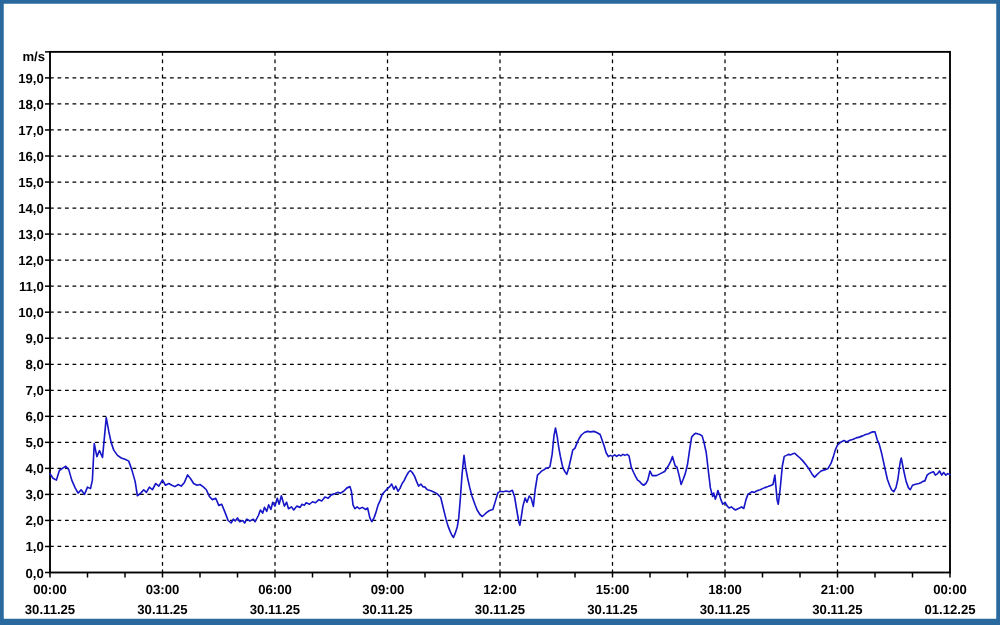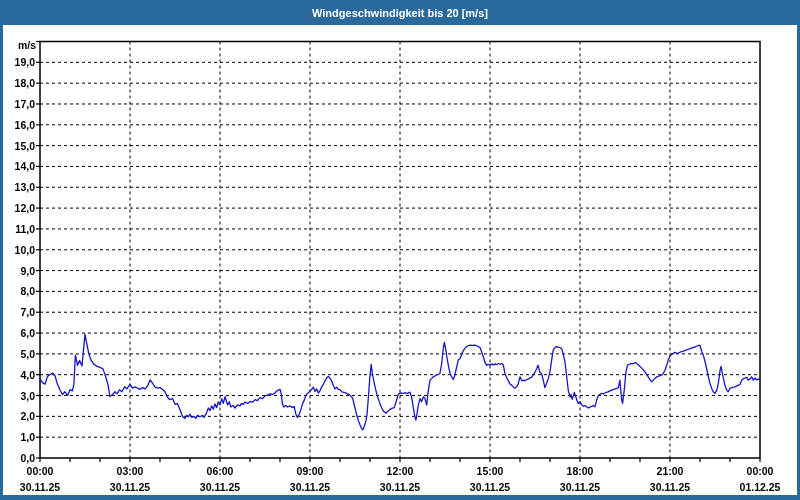--- a/index.html
+++ b/index.html
@@ -23,23 +23,20 @@
   #chart-svg{position:absolute;top:0;left:0;}
   #chart-svg text{
     font-family:"Liberation Sans", sans-serif;
     font-size:10.5px;font-weight:bold;fill:#000000;
   }
 </style>
 </head>
 <body>
 
 <div id="app">
-  <div id="titlebar">
-    <span class="title-text">Windgeschwindigkeit bis 20 [m/s]</span>
-  </div>
   <svg id="chart-svg" width="800" height="500" viewBox="0 0 800 500">
       <g stroke="#000000" stroke-width="1" stroke-dasharray="3,3">
         <line x1="40" x2="760" y1="437.175" y2="437.175"></line>
         <line x1="40" x2="760" y1="416.35" y2="416.35"></line>
         <line x1="40" x2="760" y1="395.525" y2="395.525"></line>
         <line x1="40" x2="760" y1="374.7" y2="374.7"></line>
         <line x1="40" x2="760" y1="353.875" y2="353.875"></line>
         <line x1="40" x2="760" y1="333.05" y2="333.05"></line>
         <line x1="40" x2="760" y1="312.225" y2="312.225"></line>
         <line x1="40" x2="760" y1="291.4" y2="291.4"></line>

